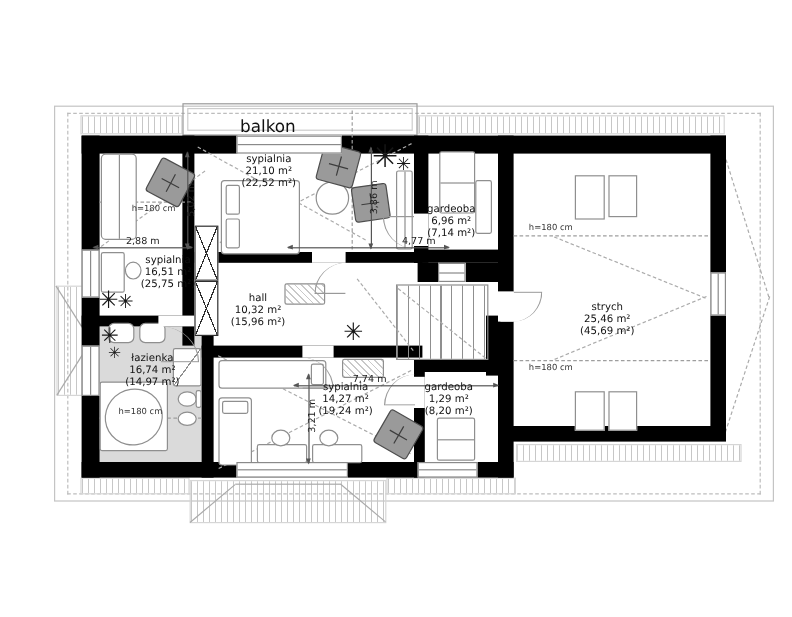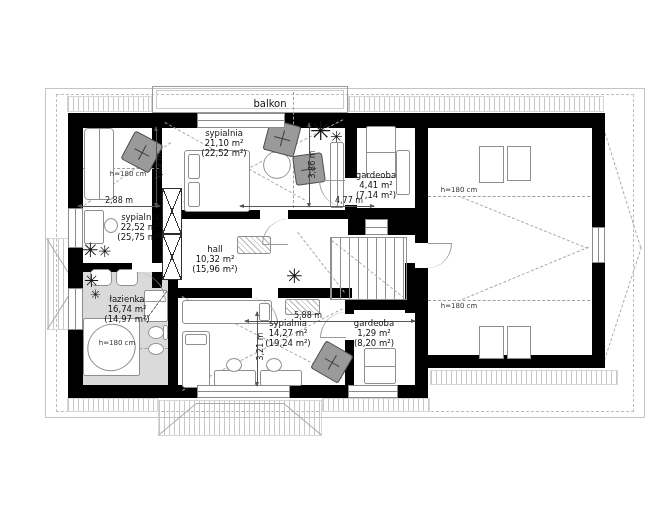--- a/index.html
+++ b/index.html
@@ -40,21 +40,21 @@
   .arc{position:absolute;box-sizing:border-box;z-index:4}
   .xbox{position:absolute;border:1px solid #2e2e2e;box-sizing:border-box;background-color:#fff;z-index:3;
      background-image:linear-gradient(to top right,transparent calc(50% - .5px),#2e2e2e calc(50% - .5px) calc(50% + .5px),transparent calc(50% + .5px)),
                       linear-gradient(to bottom right,transparent calc(50% - .5px),#2e2e2e calc(50% - .5px) calc(50% + .5px),transparent calc(50% + .5px))}
   .stairs{position:absolute;border:1px solid #8f8f8f;box-sizing:border-box;
      background:repeating-linear-gradient(90deg,#8f8f8f 0 1px,transparent 1px 9px)}
   .plant{position:absolute;line-height:1;color:#161616;z-index:5}
   .bath{position:absolute;background:#dadada}
   .balcony{position:absolute;border:1px solid #9a9a9a;box-sizing:border-box}
   .balcony-inner{position:absolute;left:3px;right:3px;top:3px;bottom:3px;border:1px solid #cccccc}
-  .blabel{position:absolute;font-size:10px;text-align:center;color:#111;z-index:6}
+  .blabel{position:absolute;font-size:14px;color:#111;z-index:6}
 </style>
 </head>
 <body>
 
 <div id="plan">
 
   <div class="roof-outline" style="left:45px;top:88px;width:600px;height:330px"></div>
   <div class="roof-dash" style="left:56px;top:94px;width:578px;height:318px"></div>
   <div class="hatch" style="left:67px;top:96px;width:85px;height:16px"></div>
   <div class="hatch" style="left:348px;top:96px;width:256px;height:16px"></div>
@@ -151,37 +151,37 @@
 
   <div class="dim dimH" style="left:78px;top:206px;width:82px"></div>
   <div class="dimlab" style="left:69px;top:196px;width:100px">2,88 m</div>
   <div class="dim dimV" style="left:156px;top:127px;height:80px"></div>
   <div class="dimlab rot90" style="left:139px;top:162px;width:40px">5,02 m</div>
   <div class="dim dimV" style="left:309px;top:123px;height:84px"></div>
   <div class="dimlab rot90" style="left:292px;top:160px;width:40px">3,86 m</div>
   <div class="dim dimH" style="left:240px;top:206px;width:134px"></div>
   <div class="dimlab" style="left:300px;top:196px;width:98px">4,77 m</div>
   <div class="dim dimH" style="left:245px;top:321px;width:170px"></div>
-  <div class="dimlab" style="left:258px;top:311px;width:100px">5,88 m</div>
+  <div class="dimlab" style="left:258px;top:311px;width:100px">7,74 m</div>
   <div class="dim dimV" style="left:257px;top:312px;height:74px"></div>
   <div class="dimlab rot90" style="left:240px;top:342px;width:40px">3,21 m</div>
 
   <div class="room-label" style="left:189px;top:128px;width:70px">
     <span>sypialnia</span>
       <span>21,10 m²</span>
       <span>(22,52 m²)</span>
   </div>
   <div class="room-label" style="left:341px;top:170px;width:70px">
     <span>gardeoba</span>
-      <span>4,41 m²</span>
+      <span>6,96 m²</span>
       <span>(7,14 m²)</span>
   </div>
   <div class="room-label" style="left:105px;top:212px;width:70px">
     <span>sypialnia</span>
-      <span>22,52 m²</span>
+      <span>16,51 m²</span>
       <span>(25,75 m²)</span>
   </div>
   <div class="room-label" style="left:180px;top:244px;width:70px">
     <span>hall</span>
       <span>10,32 m²</span>
       <span>(15,96 m²)</span>
   </div>
   <div class="room-label" style="left:92px;top:294px;width:70px">
     <span>łazienka</span>
       <span>16,74 m²</span>
@@ -189,20 +189,25 @@
   </div>
   <div class="room-label" style="left:253px;top:318px;width:70px">
     <span>sypialnia</span>
       <span>14,27 m²</span>
       <span>(19,24 m²)</span>
   </div>
   <div class="room-label" style="left:339px;top:318px;width:70px">
     <span>gardeoba</span>
       <span>1,29 m²</span>
       <span>(8,20 m²)</span>
+  </div>
+  <div class="room-label" style="left:471px;top:251px;width:70px">
+    <span>strych</span>
+      <span>25,46 m²</span>
+      <span>(45,69 m²)</span>
   </div>
 
   <div class="furn innerlineV" style="left:84px;top:128px;width:30px;height:72px;border-radius:4px"></div>
   <div class="darkchair" style="left:126px;top:136px;width:32px;height:32px;transform:rotate(28deg)"></div>
   <div class="furn" style="left:84px;top:210px;width:20px;height:34px"></div>
   <div class="furn circle" style="left:104px;top:218px;width:14px;height:15px"></div>
   <div class="plant" style="left:82px;top:240px;font-size:20px">✳</div>
   <div class="plant" style="left:98px;top:244px;font-size:16px">✳</div>
 
   <div class="furn" style="left:184px;top:150px;width:66px;height:62px;border-radius:3px"></div>

